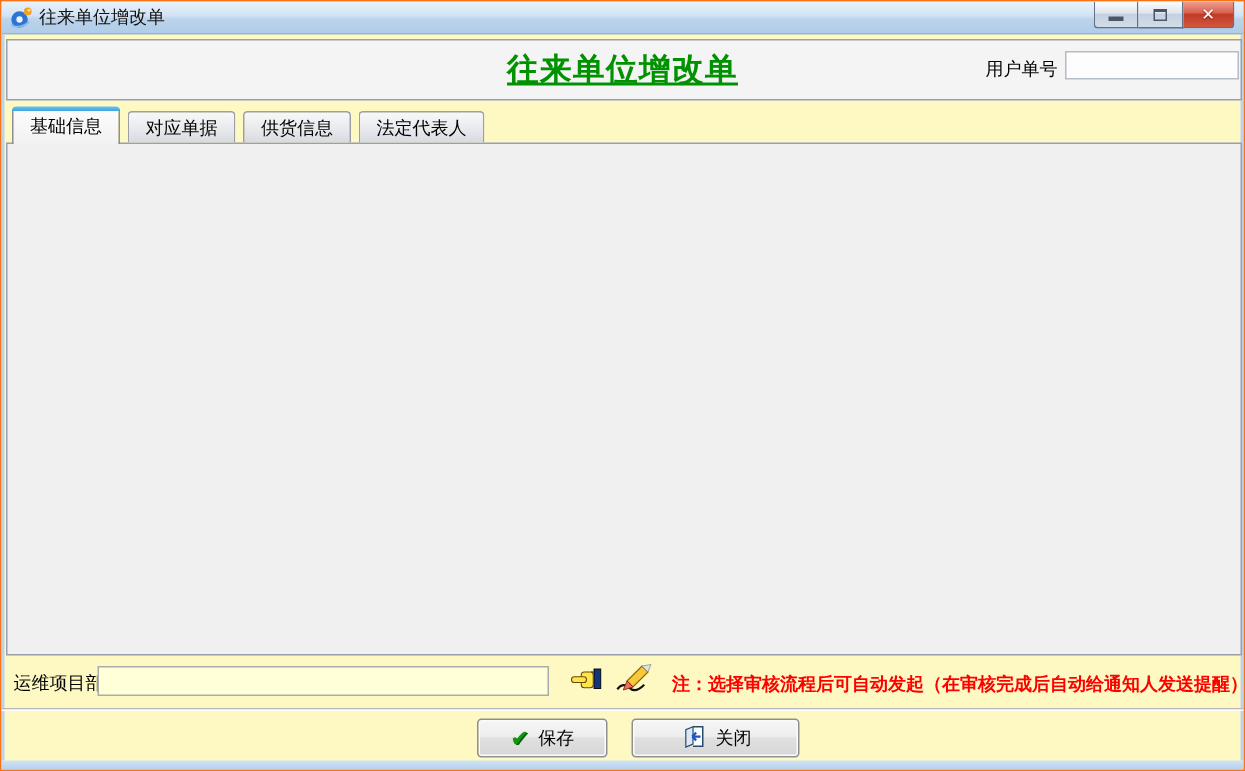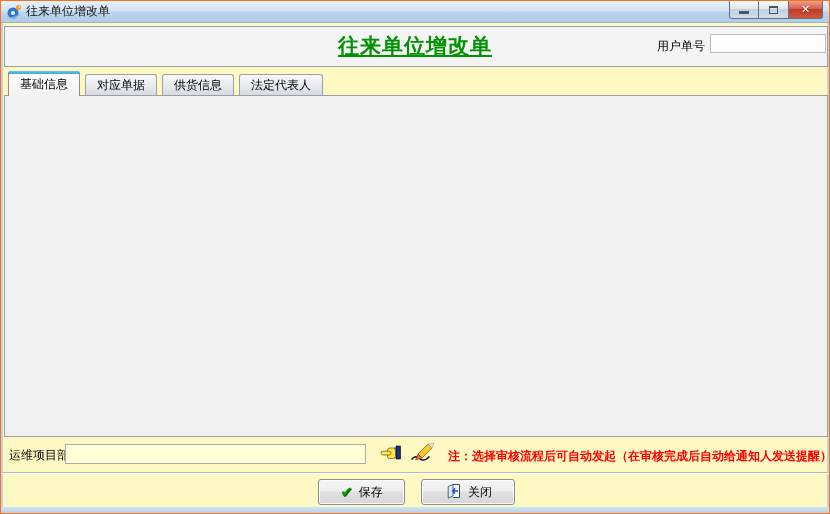--- a/index.html
+++ b/index.html
@@ -84,21 +84,21 @@
   .audit-note { position:absolute; left:447px; top:447px; color:#ff0000; font-weight:bold; white-space:nowrap; }
   .separator { position:absolute; left:0; top:471px; width:100%; height:2px;
                border-top:1px solid #b8b8b8; border-bottom:1px solid #fdfdfd; }
 
   
   .btn { position:absolute; top:478px; height:26px; border:1px solid #8e8f8f; border-radius:3px;
          display:flex; align-items:center; justify-content:center; gap:6px; font-size:12px; cursor:pointer;
          background:linear-gradient(#f5f5f5,#eeeeee 45%,#e0e0e0 50%,#d6d6d6);
          box-shadow:inset 0 0 0 1px #fbfbfb; }
   .btn-save { left:317px; width:87px; }
-  .btn-close { left:420px; width:94px; }
+  .btn-close { left:420px; width:112px; }
   .check-glyph { color:#0a9a0a; font-size:15px; font-weight:bold; text-shadow:1px 1px 0 #066006; }
 </style>
 </head>
 <body>
 
 <div class="window">
 
   <div class="titlebar">
     <span class="app-icon">
       <svg width="16" height="16" viewBox="0 0 16 16">

